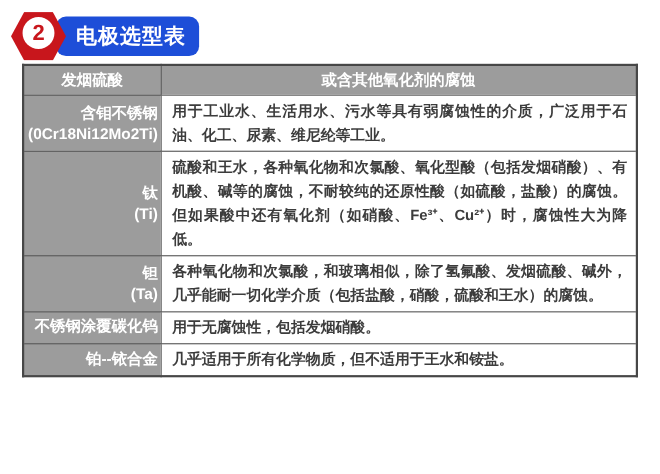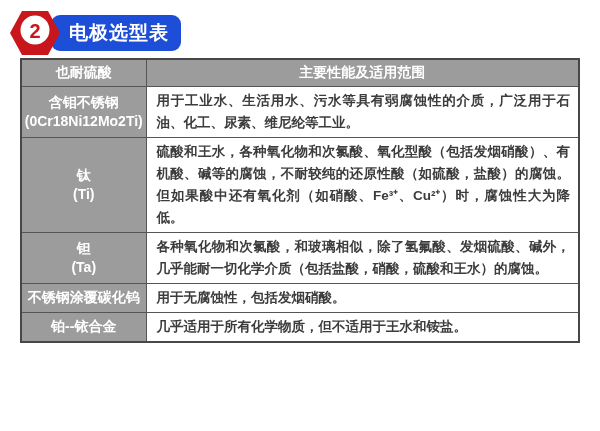--- a/index.html
+++ b/index.html
@@ -64,21 +64,21 @@
     background: #9c9c9c;
     color: #ffffff;
     font-size: 14px; font-weight: bold;
     height: 27px;
     text-align: center;
   }
   td.mat {
     background: #9c9c9c;
     color: #ffffff;
     font-size: 14px; font-weight: bold;
-    text-align: center;
+    text-align: right;
     line-height: 19px;
     padding: 2px 2px;
   }
   td.desc {
     background: #ffffff;
     color: #3c3c3c;
     font-size: 13.5px; font-weight: 600;
     line-height: 22px;
     padding: 3px 8px 3px 10px;
     text-align: justify;
@@ -106,22 +106,22 @@
     </div>
   </div>
 
   <table class="selection">
     <colgroup>
         <col class="c-mat">
         <col class="c-desc">
       </colgroup>
     <thead>
       <tr>
-        <th class="hdr">也耐硫酸</th>
-        <th class="hdr">主要性能及适用范围</th>
+        <th class="hdr">发烟硫酸</th>
+        <th class="hdr">或含其他氧化剂的腐蚀</th>
       </tr>
     </thead>
     <tbody>
       <tr class="r-h1">
         <td class="mat">
           <div>含钼不锈钢</div>
           <div>(0Cr18Ni12Mo2Ti)</div>
         </td>
         <td class="desc">用于工业水、生活用水、污水等具有弱腐蚀性的介质，广泛用于石油、化工、尿素、维尼纶等工业。</td>
       </tr>

